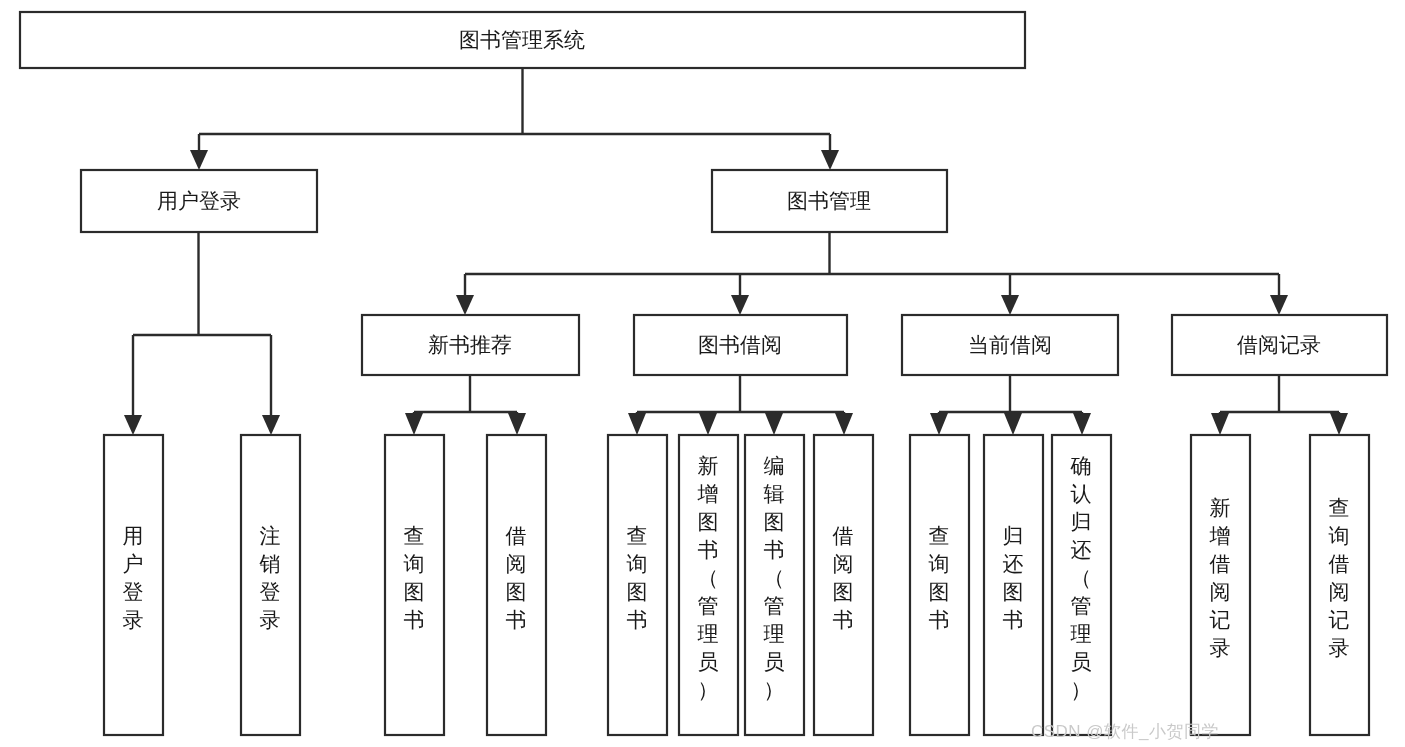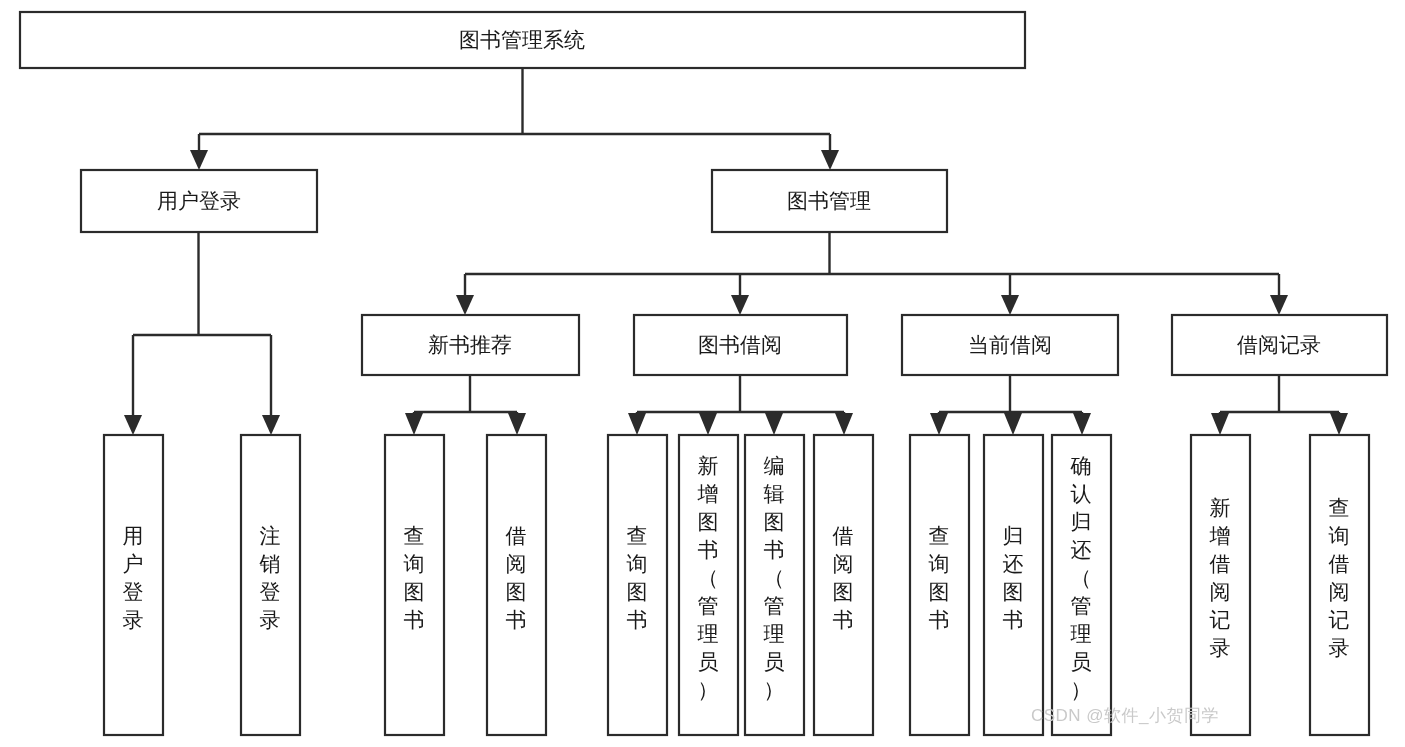--- a/index.html
+++ b/index.html
@@ -51,21 +51,21 @@
   }
   .node-label-v {
     font-family: "Liberation Sans", "DejaVu Sans", sans-serif;
     font-size: 21px;
     fill: #1a1a1a;
     text-anchor: middle;
   }
   .watermark {
     position: absolute;
     right: 10px;
-    bottom: 20px;
+    bottom: 4px;
     font-family: "Liberation Sans", "DejaVu Sans", sans-serif;
     font-size: 17px;
     color: #c9c9c9;
     letter-spacing: 0.5px;
     white-space: nowrap;
     user-select: none;
   }
 </style>
 </head>
 <body>

